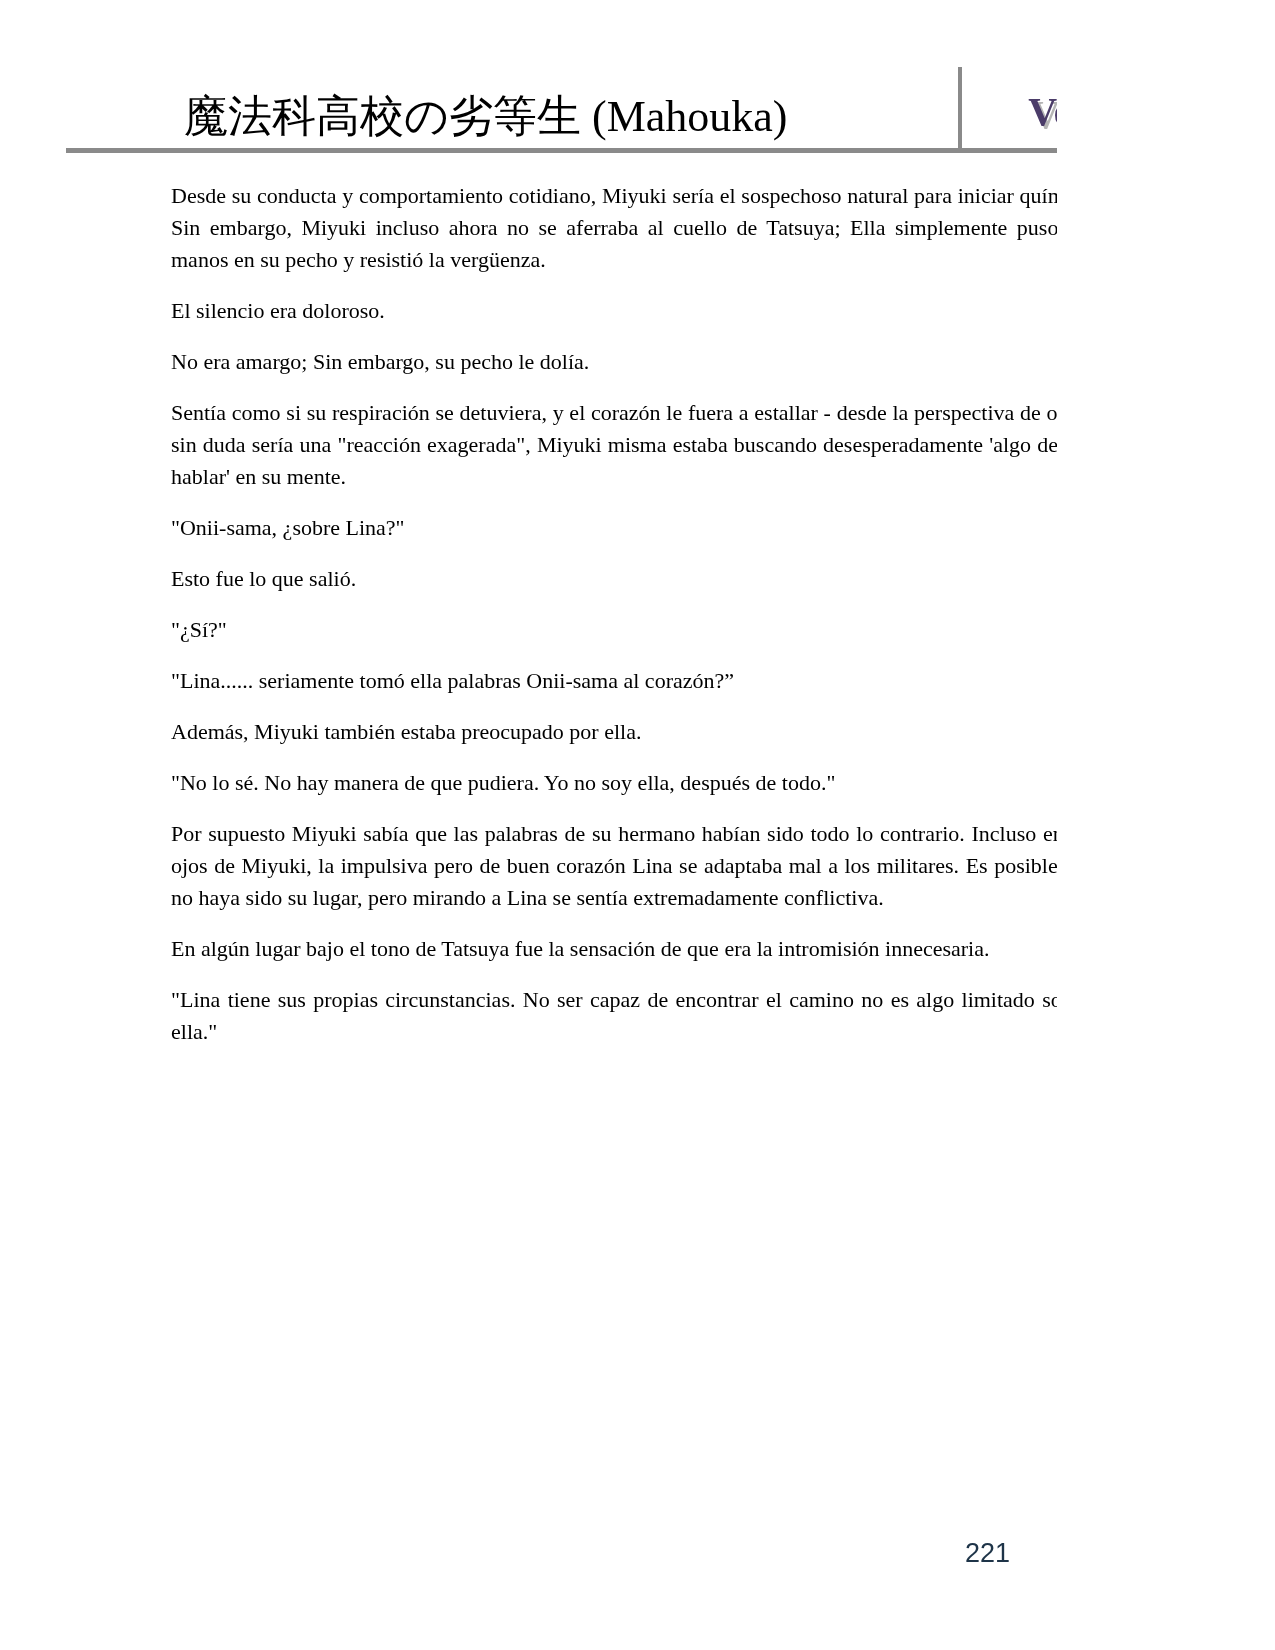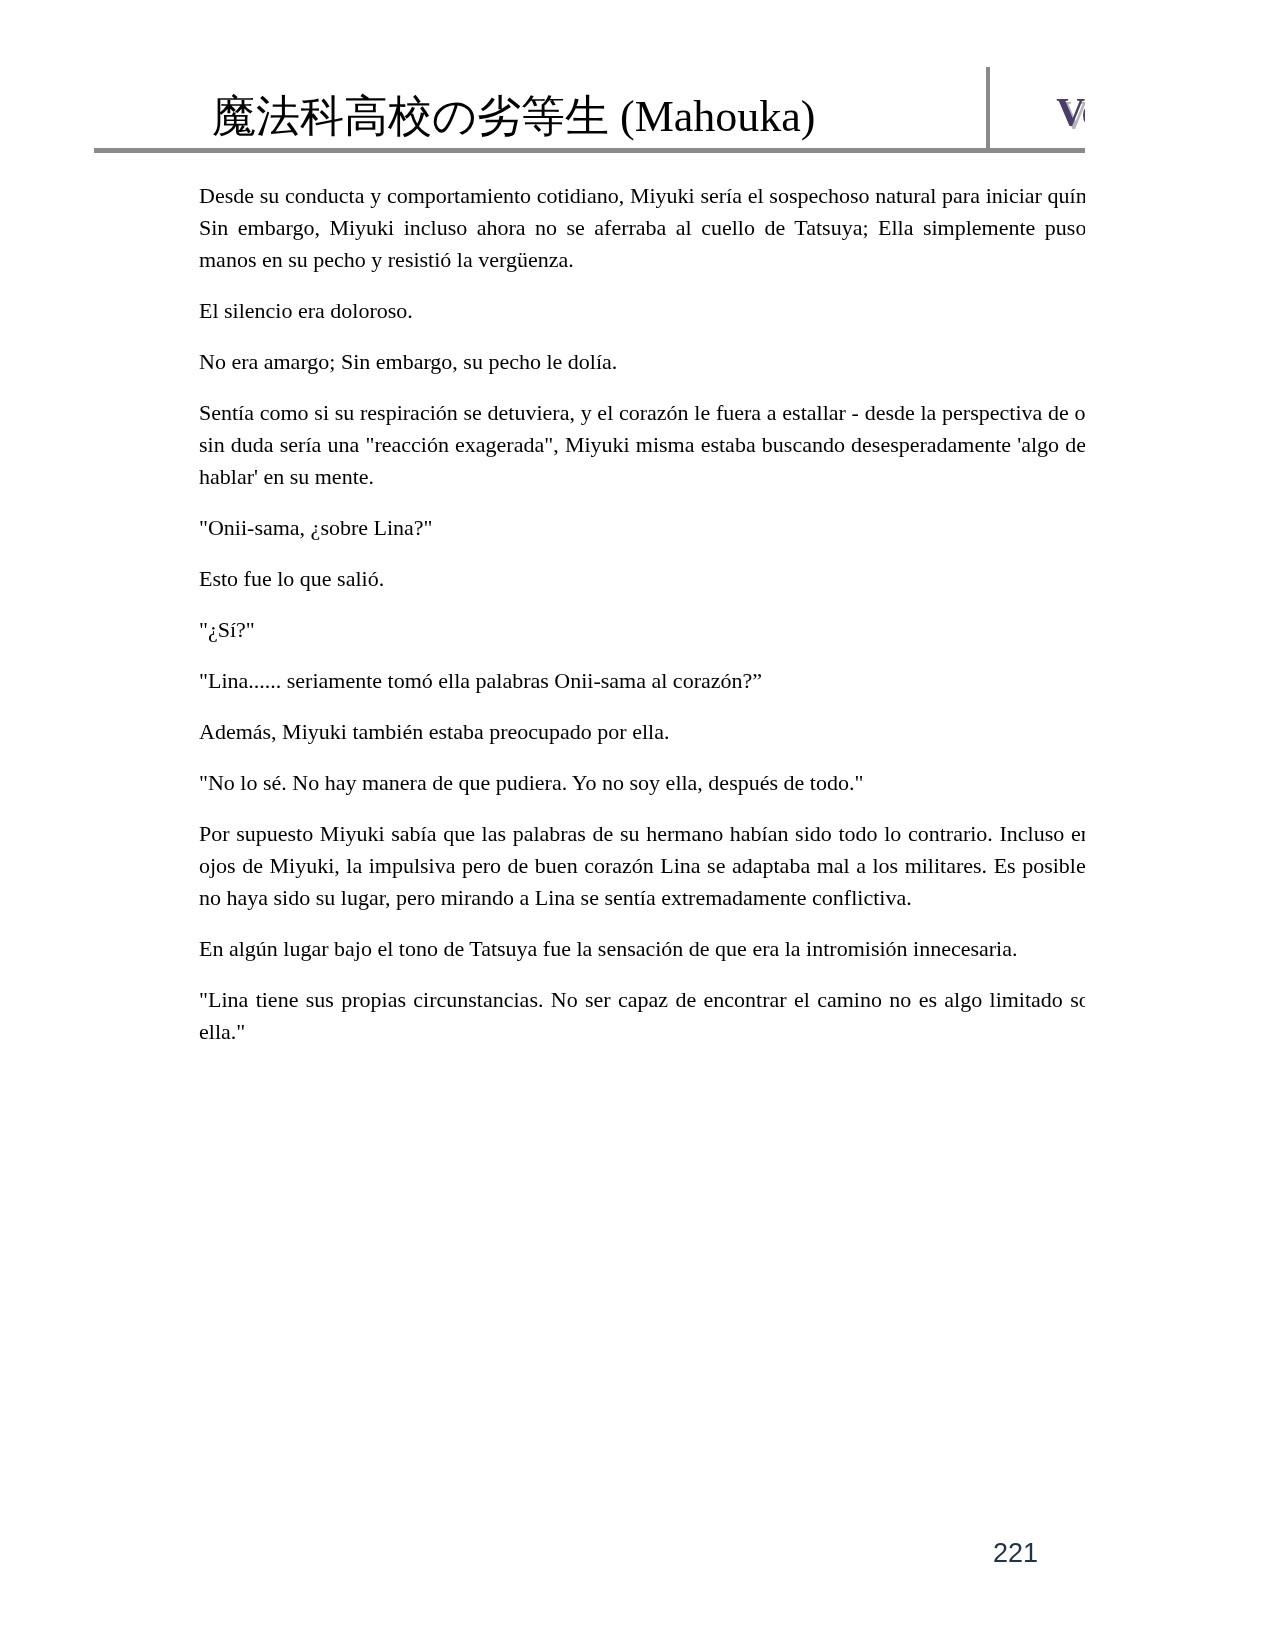--- a/index.html
+++ b/index.html
@@ -8,21 +8,20 @@
     background: #ffffff;
   }
   .page {
     position: relative;
     width: 1057px;
     height: 1650px;
     background: #ffffff;
     overflow: hidden;
     font-family: "Liberation Serif", "DejaVu Serif", serif;
     color: #000000;
-    margin-left: 28px;
   }
 
   
   .header {
     position: absolute;
     left: 66px;
     top: 62px;
     width: 1162px;
     height: 86px;
     border-bottom: 5px solid #8a8a8a;

